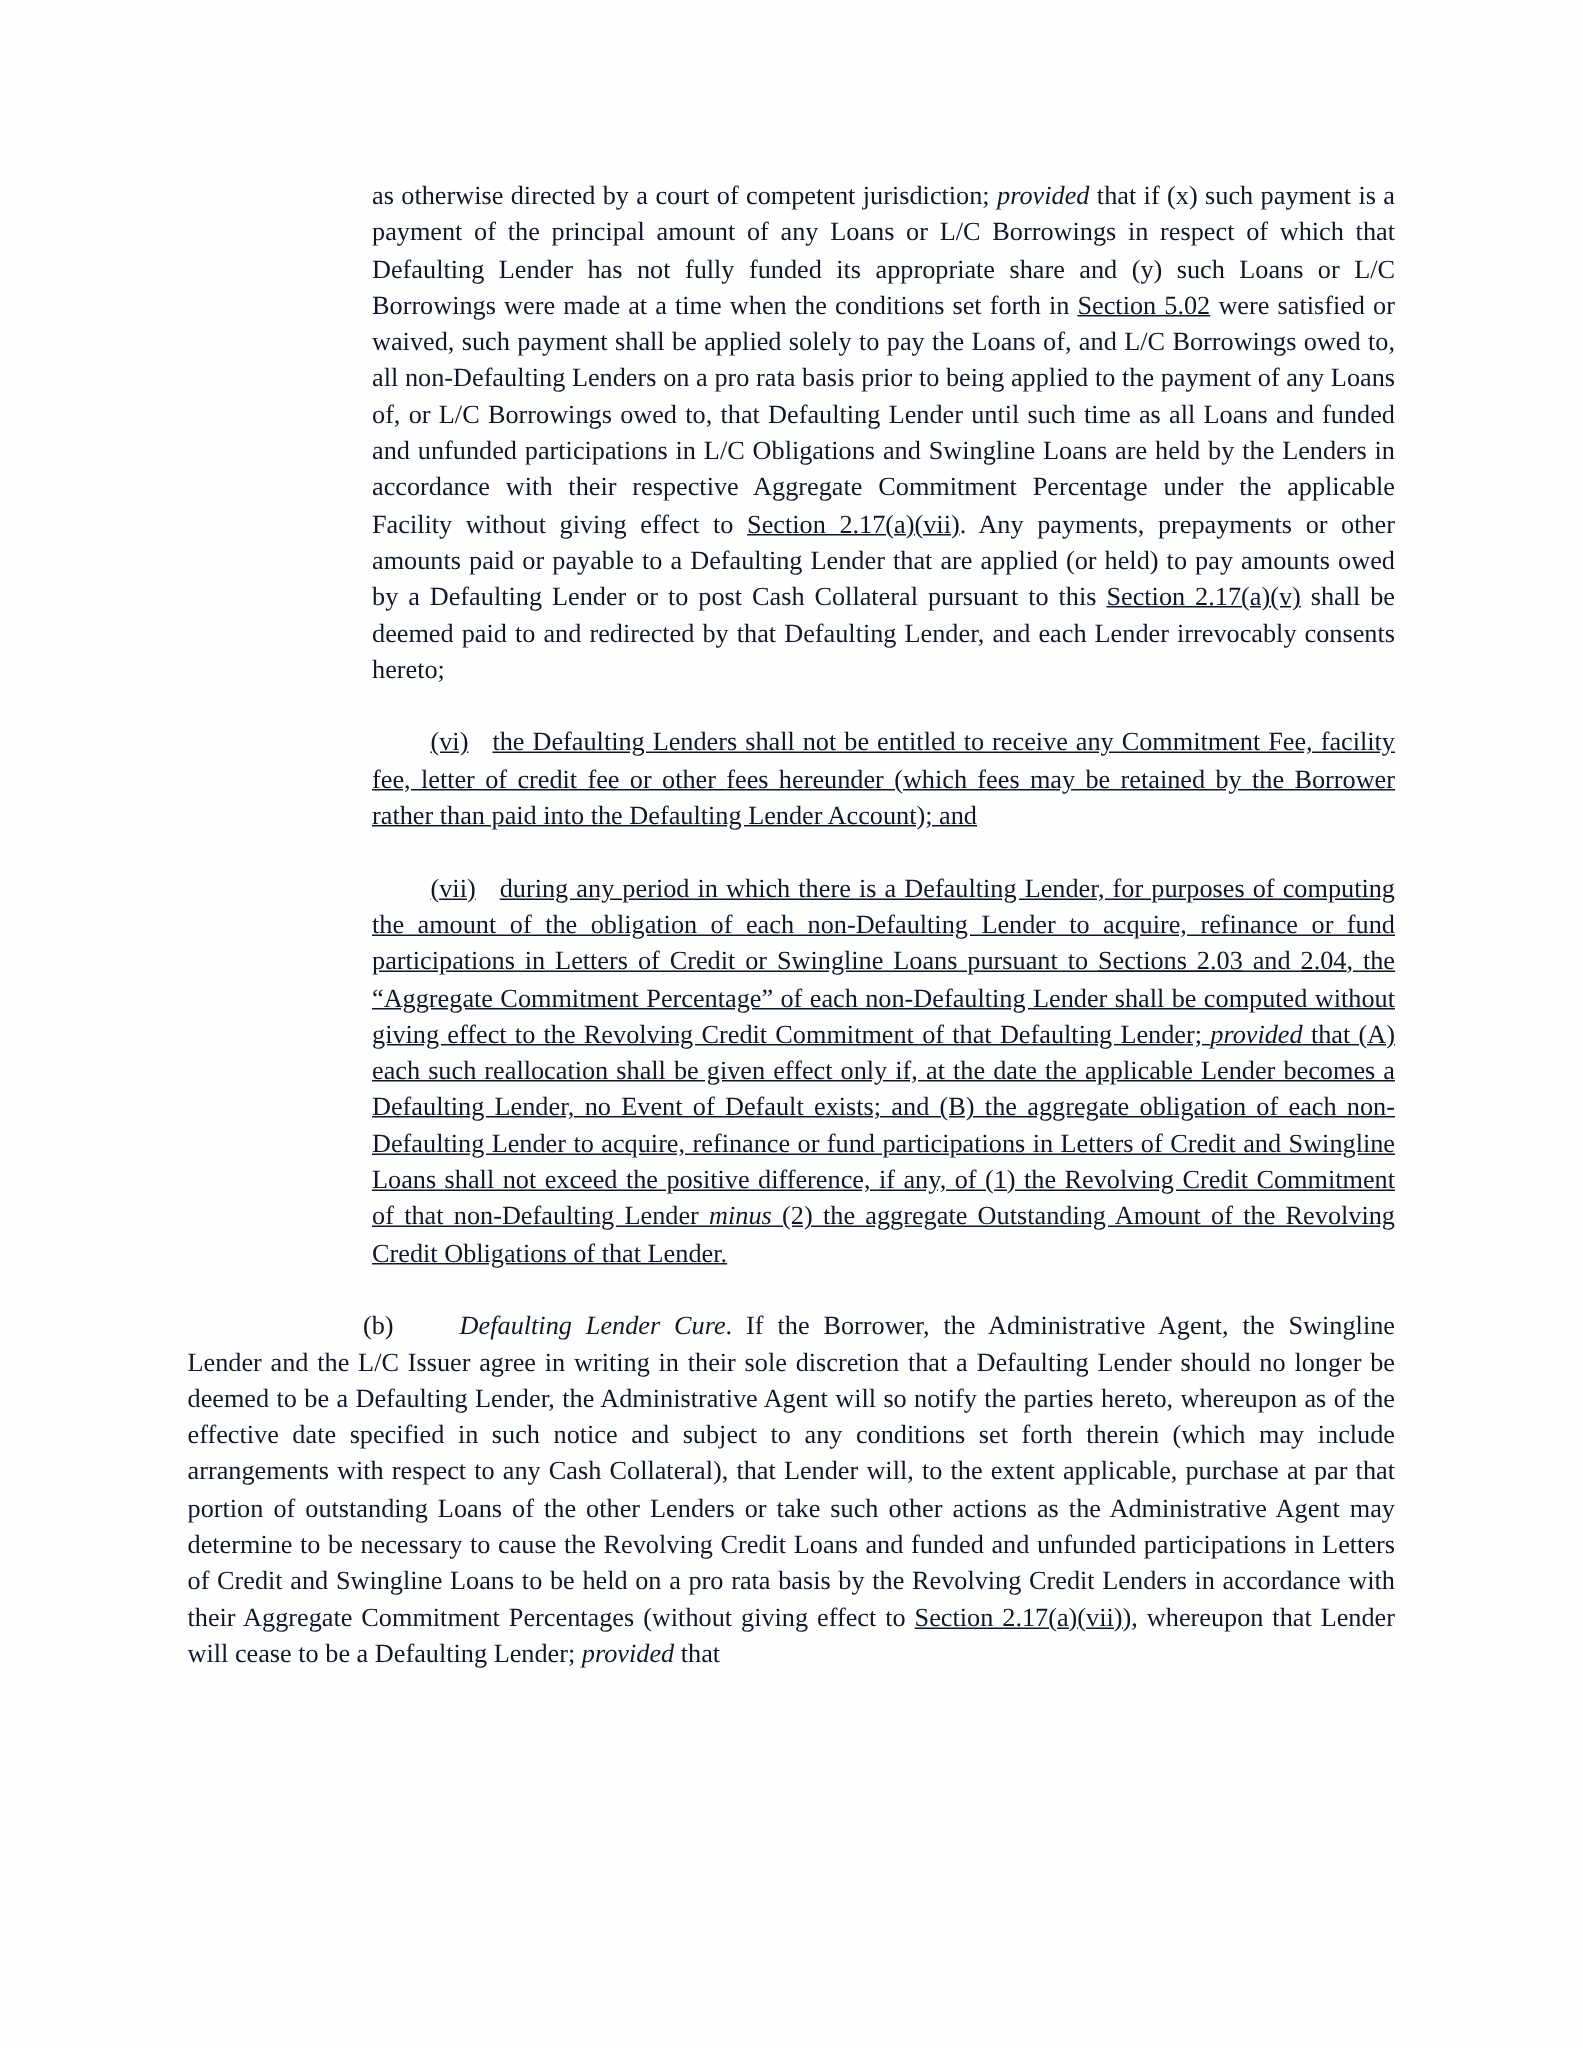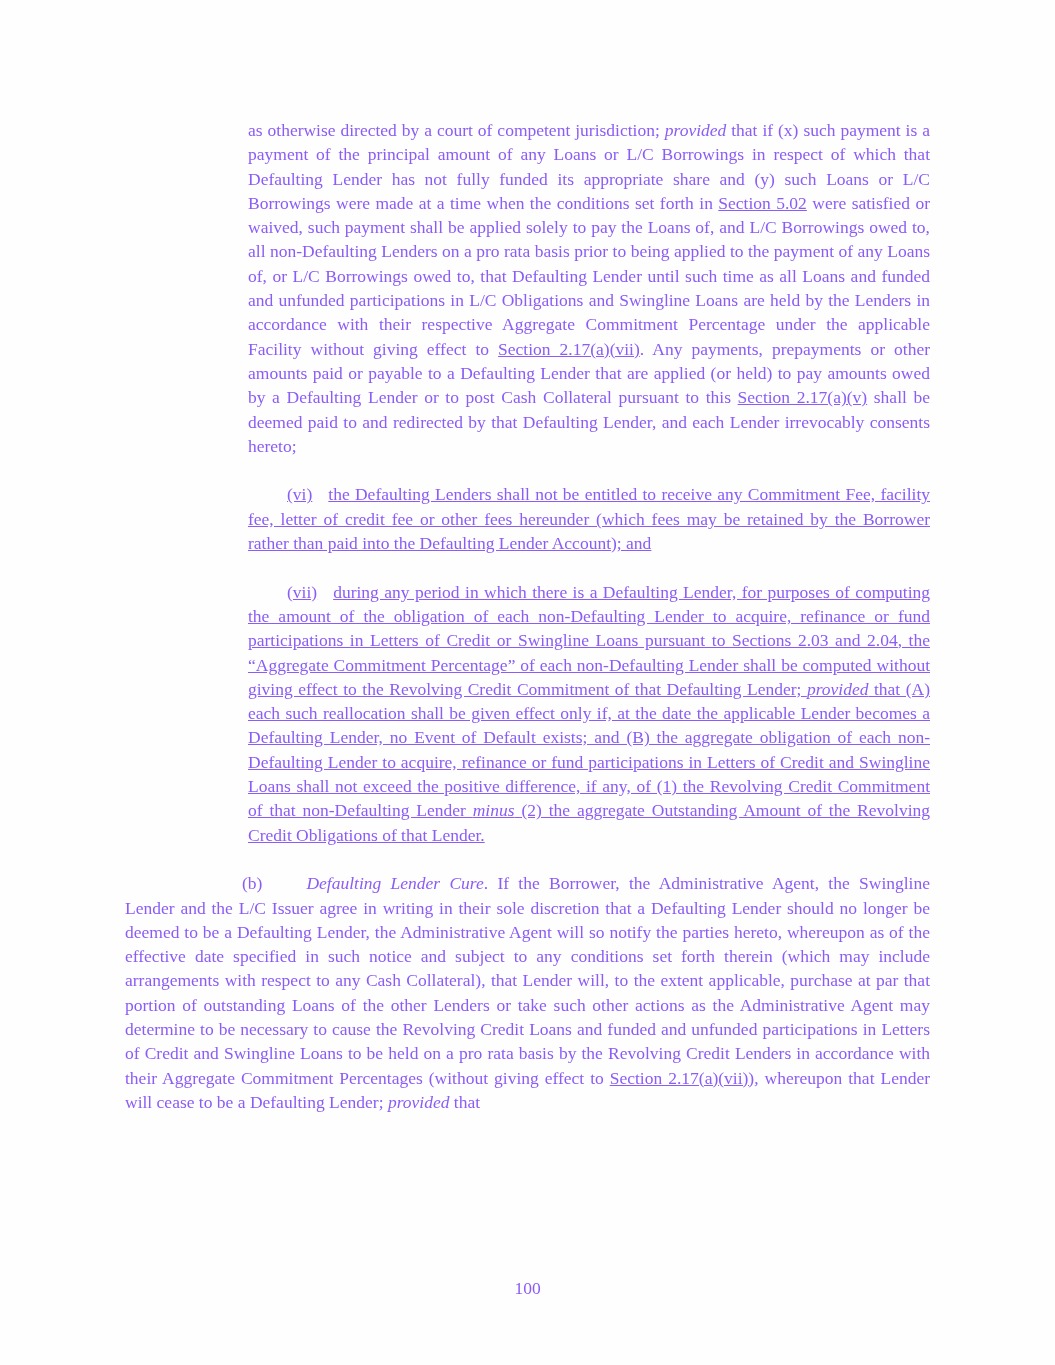--- a/index.html
+++ b/index.html
@@ -6,21 +6,21 @@
     margin: 0;
     padding: 0;
     background: #ffffff;
   }
   .page {
     position: relative;
     width: 1055px;
     height: 1365px;
     background: #fefefe;
     font-family: "Liberation Serif", serif;
-    color: #8b5cf6;
+    color: #0f172a;
     overflow: hidden;
   }
   .doc-body {
     position: absolute;
     top: 118px;
     left: 125px;
     width: 805px;
     font-size: 17.5px;
     line-height: 24.3px;
     text-align: justify;
@@ -61,14 +61,13 @@
 </head>
 <body>
 
 <div class="page">
   <div class="doc-body">
       <p class="para block"><span>as otherwise directed by a court of competent jurisdiction; </span><i>provided</i><span> that if (x) such payment is a payment of the principal amount of any Loans or L/C Borrowings in respect of which that Defaulting Lender has not fully funded its appropriate share and (y) such Loans or L/C Borrowings were made at a time when the conditions set forth in </span><u>Section 5.02</u><span> were satisfied or waived, such payment shall be applied solely to pay the Loans of, and L/C Borrowings owed to, all non-Defaulting Lenders on a pro rata basis prior to being applied to the payment of any Loans of, or L/C Borrowings owed to, that Defaulting Lender until such time as all Loans and funded and unfunded participations in L/C Obligations and Swingline Loans are held by the Lenders in accordance with their respective Aggregate Commitment Percentage under the applicable Facility without giving effect to </span><u>Section 2.17(a)(vii)</u><span>. Any payments, prepayments or other amounts paid or payable to a Defaulting Lender that are applied (or held) to pay amounts owed by a Defaulting Lender or to post Cash Collateral pursuant to this </span><u>Section 2.17(a)(v)</u><span> shall be deemed paid to and redirected by that Defaulting Lender, and each Lender irrevocably consents hereto;</span></p>
       <p class="para block indent-first"><span>(vi)</span><span class="tab"></span><span>the Defaulting Lenders shall not be entitled to receive any Commitment Fee, facility fee, letter of credit fee or other fees hereunder (which fees may be retained by the Borrower rather than paid into the Defaulting Lender Account); and</span></p>
       <p class="para block indent-first"><span>(vii)</span><span class="tab"></span><span>during any period in which there is a Defaulting Lender, for purposes of computing the amount of the obligation of each non-Defaulting Lender to acquire, refinance or fund participations in Letters of Credit or Swingline Loans pursuant to </span><u>Sections 2.03</u><span> and </span><u>2.04</u><span>, the “Aggregate Commitment Percentage” of each non-Defaulting Lender shall be computed without giving effect to the Revolving Credit Commitment of that Defaulting Lender; </span><i>provided</i><span> that (A) each such reallocation shall be given effect only if, at the date the applicable Lender becomes a Defaulting Lender, no Event of Default exists; and (B) the aggregate obligation of each non-Defaulting Lender to acquire, refinance or fund participations in Letters of Credit and Swingline Loans shall not exceed the positive difference, if any, of (1) the Revolving Credit Commitment of that non-Defaulting Lender </span><i>minus</i><span> (2) the aggregate Outstanding Amount of the Revolving Credit Obligations of that Lender.</span></p>
       <p class="para indent-b"><span>(b)</span><span class="tab wide"></span><i>Defaulting Lender Cure</i><span>. If the Borrower, the Administrative Agent, the Swingline Lender and the L/C Issuer agree in writing in their sole discretion that a Defaulting Lender should no longer be deemed to be a Defaulting Lender, the Administrative Agent will so notify the parties hereto, whereupon as of the effective date specified in such notice and subject to any conditions set forth therein (which may include arrangements with respect to any Cash Collateral), that Lender will, to the extent applicable, purchase at par that portion of outstanding Loans of the other Lenders or take such other actions as the Administrative Agent may determine to be necessary to cause the Revolving Credit Loans and funded and unfunded participations in Letters of Credit and Swingline Loans to be held on a pro rata basis by the Revolving Credit Lenders in accordance with their Aggregate Commitment Percentages (without giving effect to </span><u>Section 2.17(a)(vii))</u><span>, whereupon that Lender will cease to be a Defaulting Lender; </span><i>provided</i><span> that</span></p>
     </div>
-  <div class="page-number">100</div>
 </div>
 
 </body></html>

